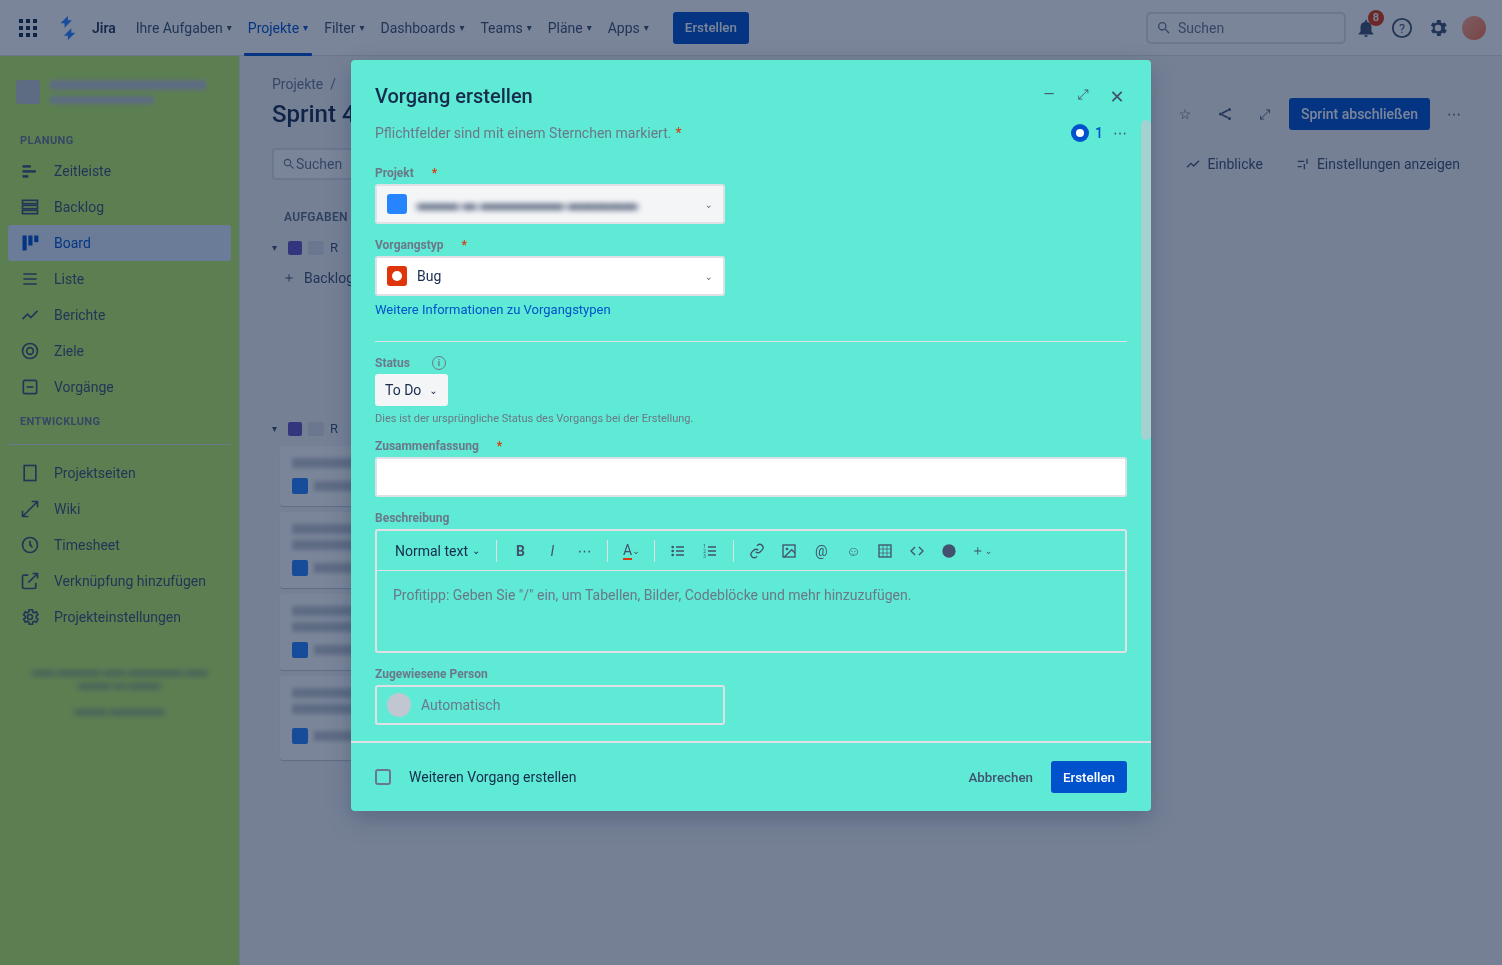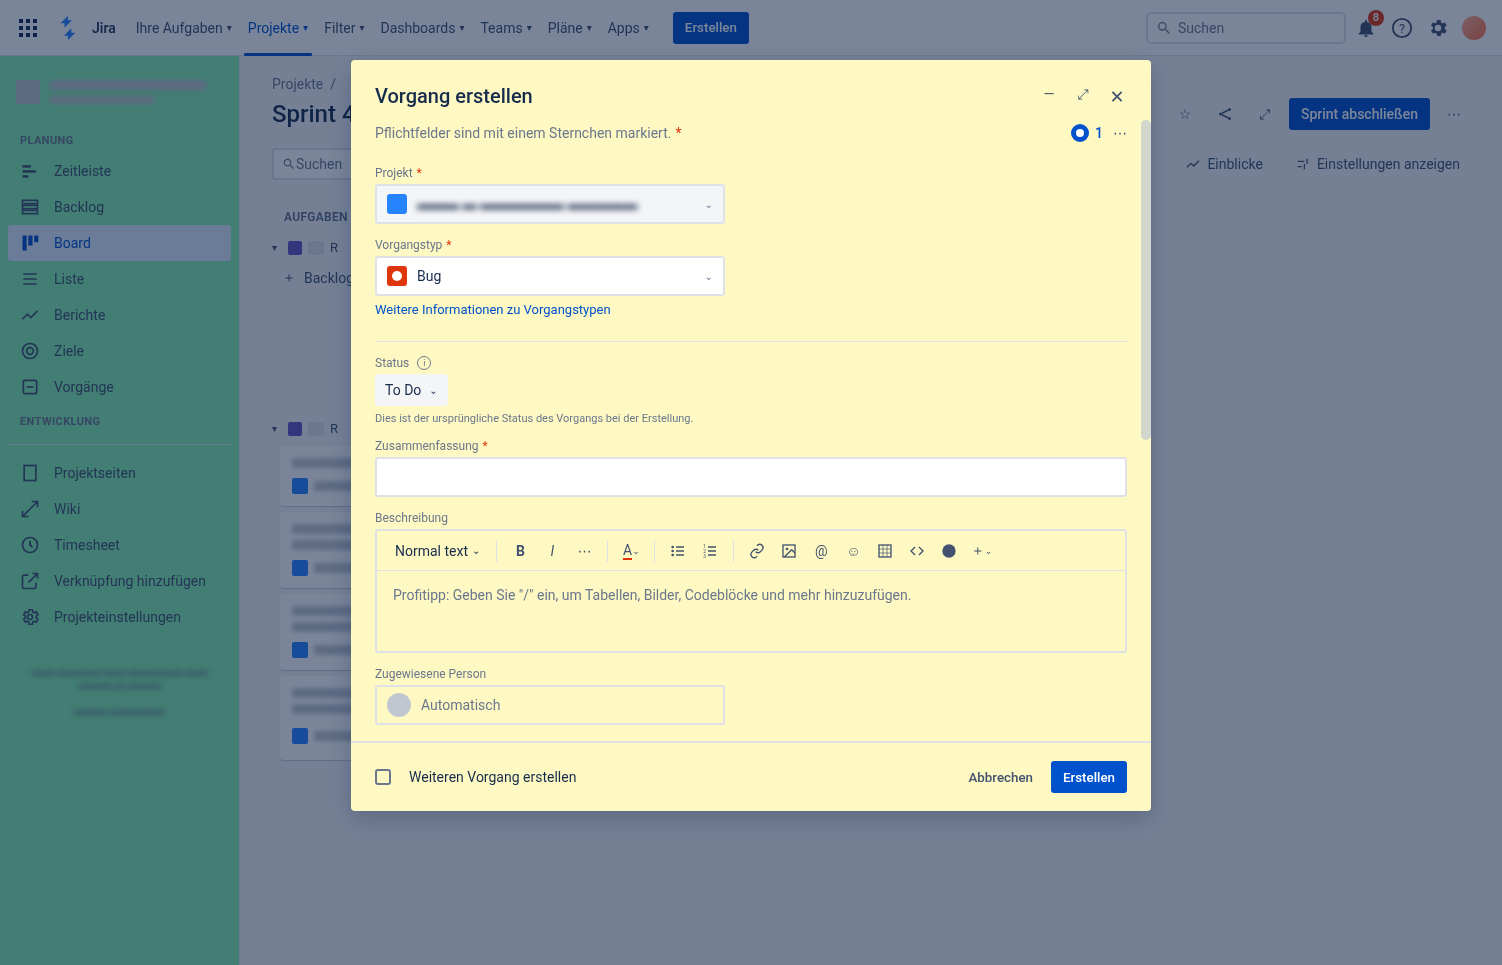--- a/index.html
+++ b/index.html
@@ -18,21 +18,21 @@
 .create-btn{background:#0052cc;color:#fff;border:none;padding:0 12px;height:32px;border-radius:3px;font-weight:500;margin-left:12px;cursor:pointer}
 .spacer{flex:1}
 .search{width:200px;height:32px;border:2px solid #dfe1e6;border-radius:5px;background:#fff;display:flex;align-items:center;padding:0 8px;gap:6px;color:#6b778c}
 .nav-icon{width:32px;height:32px;display:flex;align-items:center;justify-content:center;cursor:pointer;border-radius:50%;color:#42526e;position:relative}
 .badge{position:absolute;top:-2px;right:-2px;background:#de350b;color:#fff;font-size:11px;font-weight:600;min-width:16px;height:16px;border-radius:8px;display:flex;align-items:center;justify-content:center;padding:0 4px}
 .avatar{width:24px;height:24px;border-radius:50%;background:linear-gradient(135deg,#ffab91,#ff7043)}
 .chev{font-size:10px}
 
 
 .layout{display:flex;height:calc(100% - 56px)}
-.sidebar{width:240px;background:#86efac;border-right:1px solid #dfe1e6;padding:16px 8px;overflow:auto}
+.sidebar{width:240px;background:#bef264;border-right:1px solid #dfe1e6;padding:16px 8px;overflow:auto}
 .proj-head{display:flex;gap:10px;padding:8px;margin-bottom:12px}
 .proj-icon{width:24px;height:24px;background:#c1c7d0;border-radius:3px}
 .proj-name{flex:1}
 .proj-name .l1{height:10px;background:#c1c7d0;width:90%;margin-bottom:6px;filter:blur(2px)}
 .proj-name .l2{height:8px;background:#c1c7d0;width:60%;filter:blur(2px)}
 .side-section{font-size:11px;font-weight:700;color:#6b778c;padding:10px 12px 6px;letter-spacing:.4px}
 .side-item{display:flex;align-items:center;gap:14px;padding:8px 12px;border-radius:3px;cursor:pointer;color:#42526e}
 .side-item.active{background:#deebff;color:#0052cc}
 .side-item svg,.side-item .si{width:20px;height:20px;flex-shrink:0}
 .side-divider{height:1px;background:#dfe1e6;margin:10px 0}
@@ -58,34 +58,34 @@
 .muted-chip{width:16px;height:14px;background:#dfe1e6;border-radius:2px}
 .create-issue{display:flex;align-items:center;gap:8px;padding:10px;color:#42526e;cursor:pointer}
 .card{background:#fff;border-radius:3px;box-shadow:0 1px 1px rgba(9,30,66,.2);padding:12px;margin:6px 8px}
 .card .t{height:10px;background:#c1c7d0;border-radius:2px;margin-bottom:6px;filter:blur(2px)}
 .card .meta{display:flex;align-items:center;gap:6px;margin-top:10px}
 .card .itype{width:16px;height:16px;background:#2684ff;border-radius:2px}
 .card .key{height:10px;width:60px;background:#c1c7d0;filter:blur(2px)}
 .card .asg{width:24px;height:24px;border-radius:50%;background:#ffab91;margin-left:auto}
 
 
-.modal{position:absolute;left:50%;top:60px;transform:translateX(-50%);width:800px;max-height:860px;background:#fef9c3;border-radius:4px;z-index:100;display:flex;flex-direction:column;box-shadow:0 8px 24px rgba(9,30,66,.25)}
+.modal{position:absolute;left:50%;top:60px;transform:translateX(-50%);width:800px;max-height:860px;background:#5eead4;border-radius:4px;z-index:100;display:flex;flex-direction:column;box-shadow:0 8px 24px rgba(9,30,66,.25)}
 .modal-head{padding:24px 24px 16px;display:flex;align-items:center}
 .modal-title{font-size:20px;font-weight:500}
 .modal-head-actions{margin-left:auto;display:flex;gap:14px;color:#42526e}
 .modal-head-actions span{cursor:pointer;width:20px;text-align:center}
 .modal-body{padding:0 24px 16px;overflow:auto;flex:1}
 .req-note{display:flex;align-items:center;margin-bottom:24px}
 .req-note .txt{color:#6b778c}
 .req-note .star{color:#de350b;margin-left:4px}
 .visibility{margin-left:auto;display:flex;align-items:center;gap:10px;color:#42526e}
 .vis-badge{display:flex;align-items:center;gap:6px;color:#0052cc;font-weight:500}
 .vis-eye{width:18px;height:18px;background:#0052cc;border-radius:50%;display:inline-block;position:relative}
 .vis-eye::after{content:'';position:absolute;inset:5px;background:#fff;border-radius:50%}
-.fld-label{font-size:12px;font-weight:400;color:#6b778c;margin:14px 0 4px;display:flex;align-items:center;gap:4px}
+.fld-label{font-size:12px;font-weight:700;color:#6b778c;margin:14px 0 4px;display:flex;align-items:center;gap:18px}
 .fld-label .req{color:#de350b}
 .fld-label .info{width:14px;height:14px;border:1px solid #6b778c;border-radius:50%;font-size:9px;display:inline-flex;align-items:center;justify-content:center;margin-left:4px}
 .sel{height:40px;border:2px solid #dfe1e6;border-radius:3px;display:flex;align-items:center;padding:0 10px;gap:10px;background:#f4f5f7;cursor:pointer}
 .sel.small{width:350px}
 .sel .pic{width:20px;height:20px;background:#2684ff;border-radius:3px}
 .sel .bug{background:#de350b;position:relative}
 .sel .bug::after{content:'';position:absolute;inset:5px;background:#fff;border-radius:50%}
 .sel .text{flex:1}
 .sel .blurred{filter:blur(3px);color:#172b4d}
 .sel .chev{color:#6b778c}

